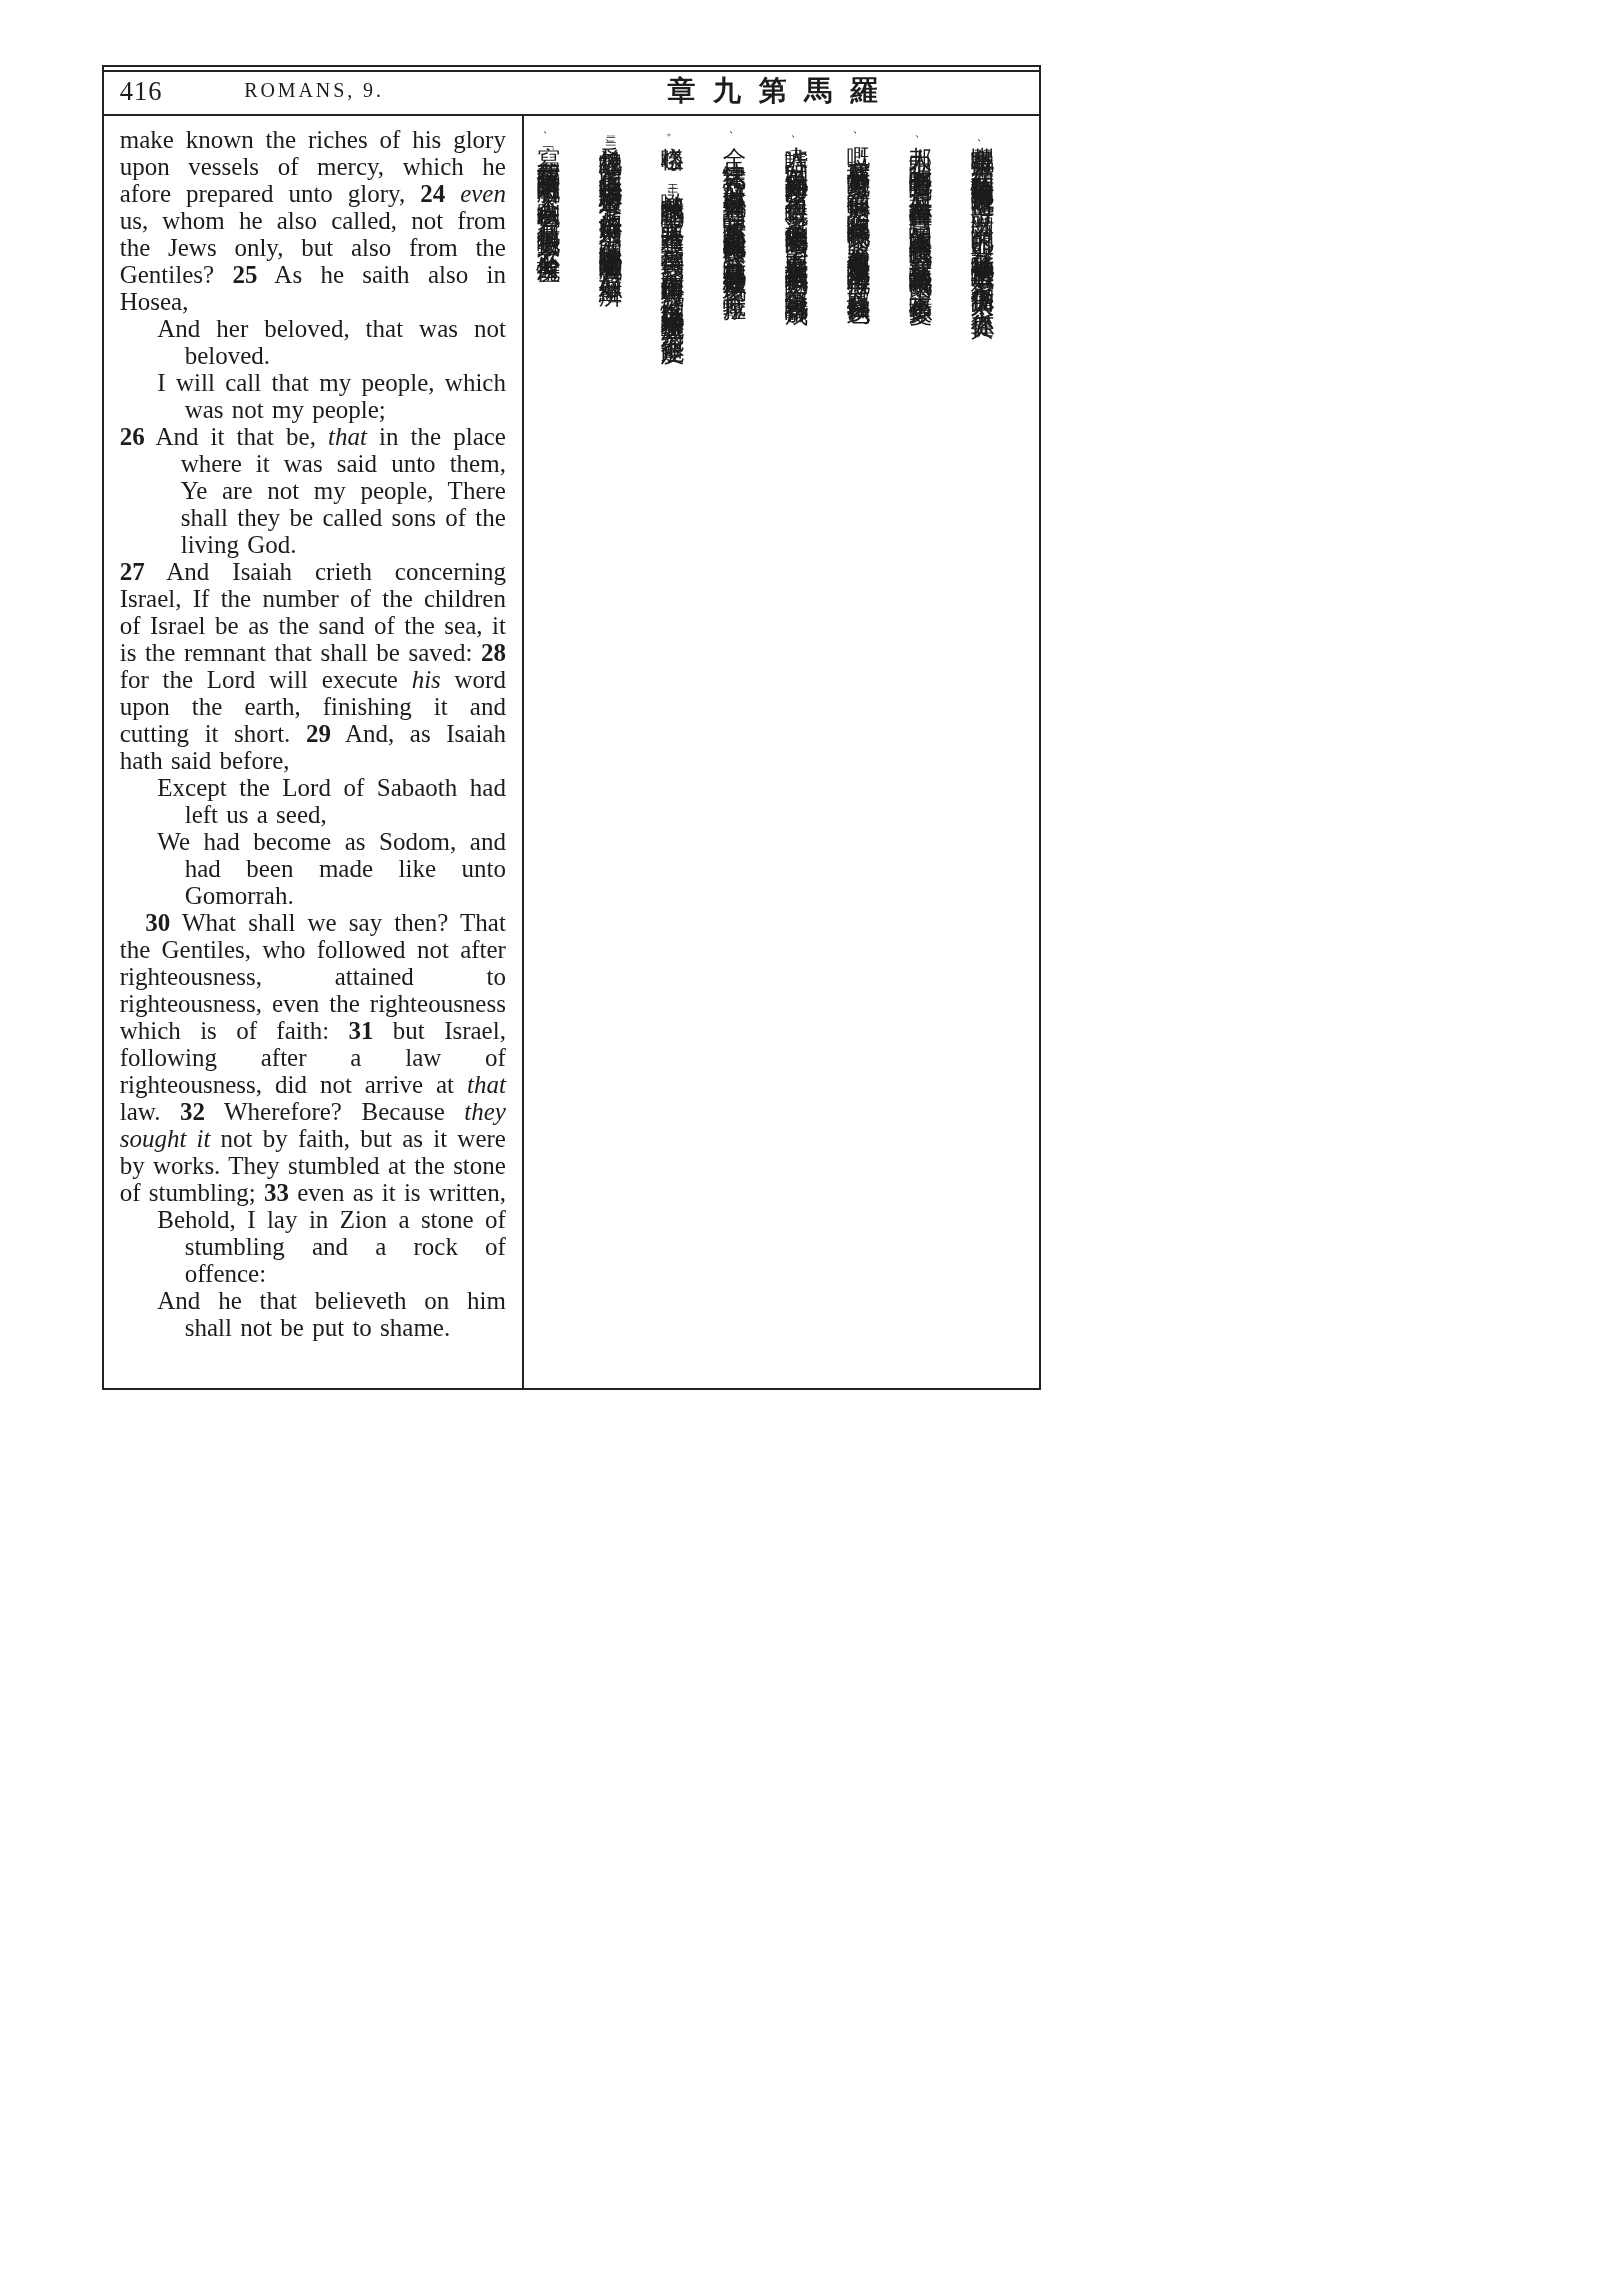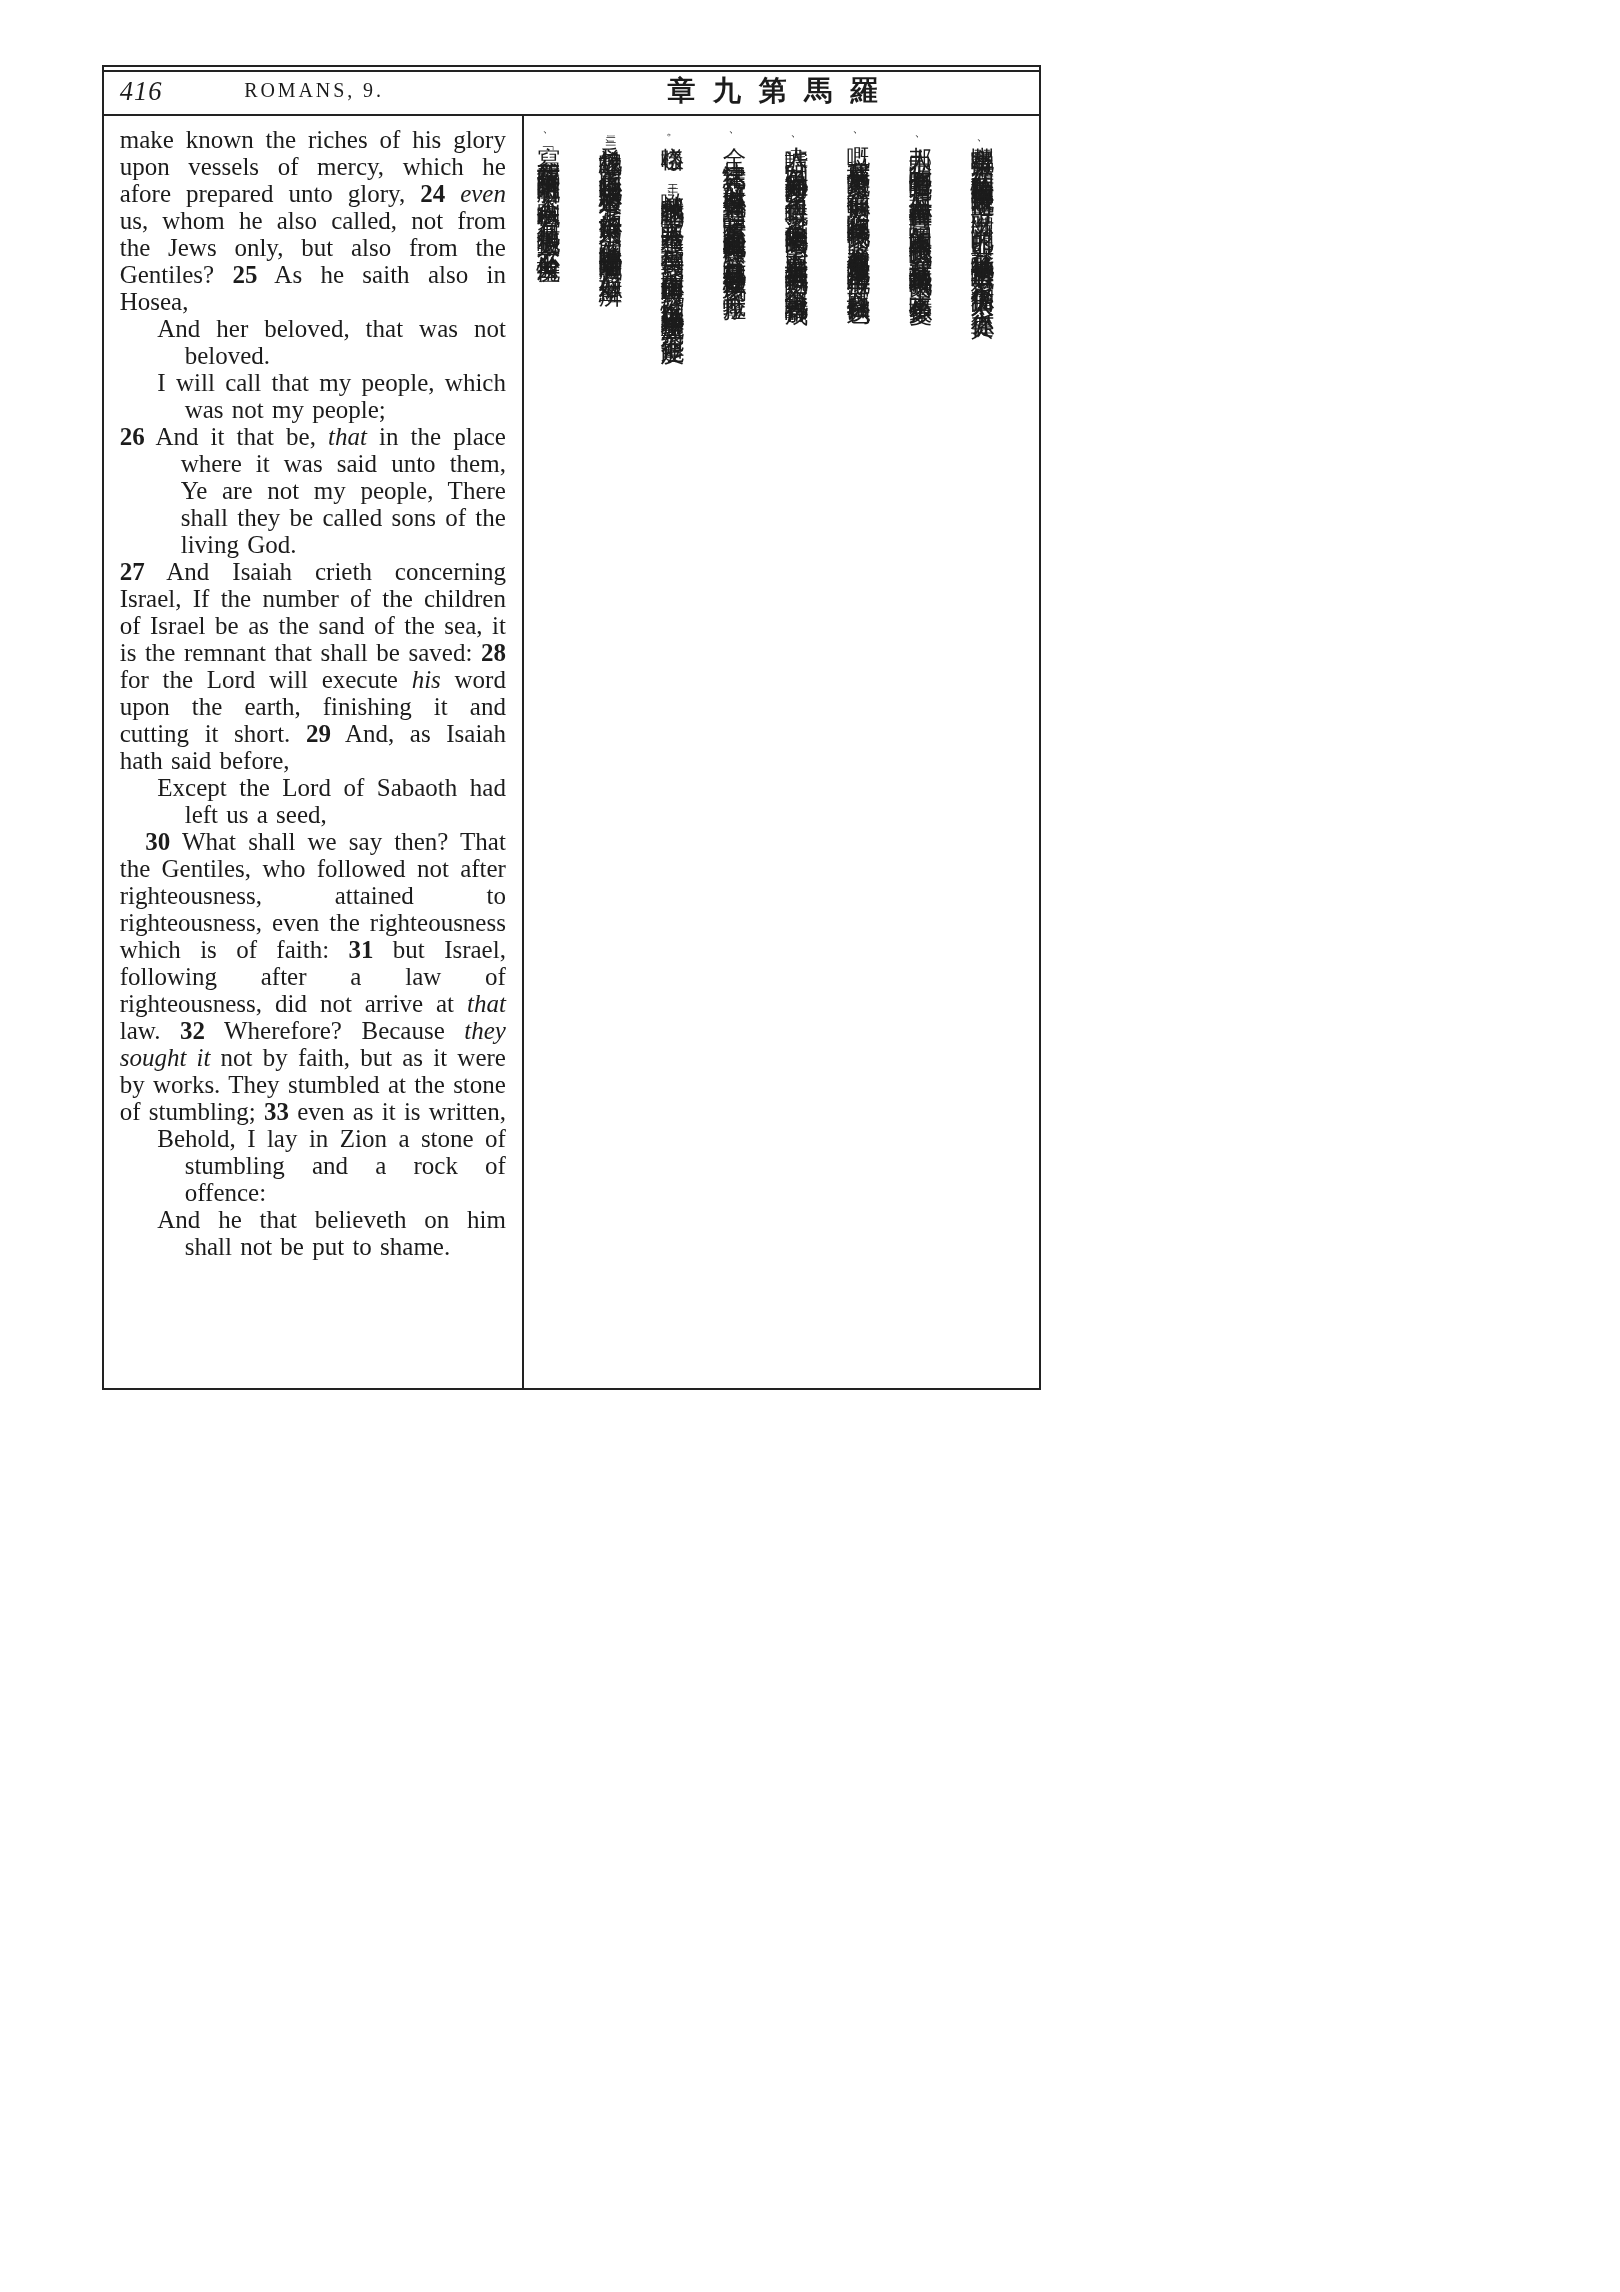--- a/index.html
+++ b/index.html
@@ -4,21 +4,21 @@
 <style>
   html,body{margin:0;padding:0;background:#f6f6f4;}
   .page{position:relative;width:1620px;height:2293px;background:#ffffff;overflow:hidden;
         font-family:"Liberation Serif", serif;color:#1c1c1c;}
   .box{position:absolute;left:102px;top:65px;width:939px;height:1325px;
        border:2px solid #222222;background:#ffffff;box-sizing:border-box;}
   .box::before{content:"";position:absolute;top:2.9px;left:0;right:0;border-top:2px solid #222222;}
   .header{height:47px;border-bottom:2.9px solid #222222;display:flex;align-items:center;}
   .header-left{width:420px;position:relative;text-align:center;}
   .page-num{position:absolute;left:15.7px;top:50%;transform:translateY(-50%);
-            font-size:26.5px;letter-spacing:1px;font-style:italic;}
+            font-size:26.5px;letter-spacing:1px;}
   .header-title-en{font-size:20px;letter-spacing:2.9px;}
   .header-right{flex:1;text-align:center;}
   .header-title-cn{font-size:28px;letter-spacing:17.6px;font-family:"DejaVu Serif", serif;font-weight:bold;}
   .body-row{display:flex;height:1273px;}
   .english-col{width:420px;box-sizing:border-box;border-right:2px solid #222222;
                padding:9.8px 15.7px 0 15.7px;font-size:25px;line-height:27px;
                text-align:justify;word-spacing:2px;}
   .english-col p{margin:0;}
   .poem{padding-left:65px;text-indent:-27.4px;}
   .verse-hang{padding-left:61px;text-indent:-61px;}
@@ -50,20 +50,21 @@
       </div>
     </div>
     <div class="body-row">
       <div class="english-col">
           <p class="prose"><span>make known the riches of his glory upon vessels of mercy, which he afore prepared unto glory, </span><span class="bold">24</span><span> </span><span class="italic">even</span><span> us, whom he also called, not from the Jews only, but also from the Gentiles? </span><span class="bold">25</span><span> As he saith also in Hosea,</span></p>
           <p class="poem"><span>And her beloved, that was not beloved.</span></p>
           <p class="poem"><span>I will call that my people, which was not my people;</span></p>
           <p class="verse-hang"><span class="bold">26</span><span> And it that be, </span><span class="italic">that</span><span> in the place where it was said unto them, Ye are not my people, There shall they be called sons of the living God.</span></p>
           <p class="prose"><span class="bold">27</span><span> And Isaiah crieth concerning Israel, If the number of the children of Israel be as the sand of the sea, it is the remnant that shall be saved: </span><span class="bold">28</span><span> for the Lord will execute </span><span class="italic">his</span><span> word upon the earth, finishing it and cutting it short. </span><span class="bold">29</span><span> And, as Isaiah hath said before,</span></p>
           <p class="poem"><span>Except the Lord of Sabaoth had left us a seed,</span></p>
+          <p class="poem"><span>We had become as Sodom, and had been made like unto Gomorrah.</span></p>
           <p class="prose-indent"><span class="bold">30</span><span> What shall we say then? That the Gentiles, who followed not after righteousness, attained to righteousness, even the righteousness which is of faith: </span><span class="bold">31</span><span> but Israel, following after a law of righteousness, did not arrive at </span><span class="italic">that</span><span> law. </span><span class="bold">32</span><span> Wherefore? Because </span><span class="italic">they sought it</span><span> not by faith, but as it were by works.  They stumbled at the stone of stumbling; </span><span class="bold">33</span><span> even as it is written,</span></p>
           <p class="poem"><span>Behold, I lay in Zion a stone of stumbling and a rock of offence:</span></p>
           <p class="poem"><span>And he that believeth on him shall not be put to shame.</span></p>
         </div>
       <div class="chinese-col-wrap">
         <div class="cn-area">
             <div class="cn-col">豐富嘅榮耀<span class="cn-punct">、</span>在個的蒙矜恤預備得榮耀嘅器皿<span class="cn-punct">、</span>顯出呀<span class="cn-punct">、</span><span class="cn-ann">二四</span>呢的器皿<span class="cn-punct">、</span>就係我哋被上帝所召嘅<span class="cn-punct">、</span>不獨係從猶太人中<span class="cn-punct">、</span>亦係從異</div>
             <div class="cn-col">邦人中<span class="cn-punct">、</span>呢的有乜嘢唔着呢<span class="cn-punct">。</span><span class="cn-ann">二五</span>好似上帝在何西阿書話<span class="cn-punct">、</span><span class="cn-punct">「</span>個的本來唔係我子民嘅<span class="cn-punct">、</span>我要稱佢哋爲我嘅子民<span class="cn-punct">、</span>本來唔係蒙愛</div>
             <div class="cn-col">嘅<span class="cn-punct">、</span>我要稱佢爲蒙愛嘅<span class="cn-punct">。</span><span class="cn-ann">二六</span>從前喺個處話<span class="cn-punct">、</span>你哋唔係我嘅子民<span class="cn-punct">、</span>將來就在個處稱佢哋爲生活上帝嘅仔<span class="cn-punct">。</span><span class="cn-punct">」</span><span class="cn-ann">二七</span>以賽亞指住以色列</div>
             <div class="cn-col">人嘑話<span class="cn-punct">、</span><span class="cn-punct">「</span>以色列人雖如海沙咁多<span class="cn-punct">、</span>但得救嘅<span class="cn-punct">、</span>不過係餘剩嘅遺民唄<span class="cn-punct">、</span><span class="cn-ann">二八</span>因爲主要在世上施行佢嘅判斷<span class="cn-punct">、</span>令佢嘅說話都得成</div>

